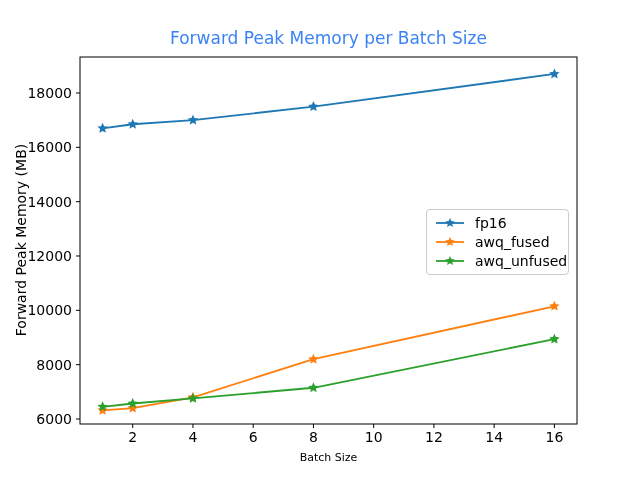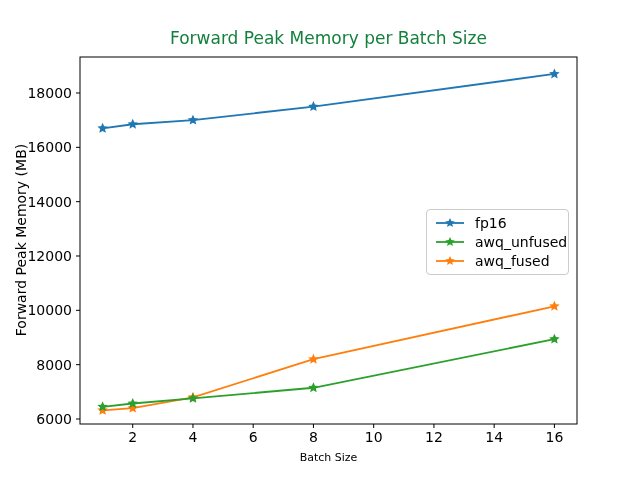--- a/index.html
+++ b/index.html
@@ -12,21 +12,21 @@
     color: #000000;
     overflow: hidden;
   }
   .chart-title {
     position: absolute;
     left: 80px;
     top: 28px;
     width: 497px;
     text-align: center;
     font-size: 17px;
-    color: #15803d;
+    color: #3b82f6;
   }
   .x-axis-label {
     position: absolute;
     left: 80px;
     top: 451px;
     width: 497px;
     text-align: center;
     font-size: 11px;
   }
   .y-axis-label {
@@ -126,26 +126,26 @@
   <div class="legend" id="legend-box">
       <div class="legend-row">
         <svg width="30" height="14">
           <line x1="1" y1="7" x2="29" y2="7" stroke="#1f77b4" stroke-width="1.8"></line>
           <path d="M15.00,2.00L16.38,5.10L19.76,5.45L17.23,7.73L17.94,11.05L15.00,9.35L12.06,11.05L12.77,7.73L10.24,5.45L13.62,5.10Z" fill="#1f77b4"></path>
         </svg>
         <span class="legend-label">fp16</span>
       </div>
       <div class="legend-row">
         <svg width="30" height="14">
+          <line x1="1" y1="7" x2="29" y2="7" stroke="#ff7f0e" stroke-width="1.8"></line>
+          <path d="M15.00,2.00L16.38,5.10L19.76,5.45L17.23,7.73L17.94,11.05L15.00,9.35L12.06,11.05L12.77,7.73L10.24,5.45L13.62,5.10Z" fill="#ff7f0e"></path>
+        </svg>
+        <span class="legend-label">awq_fused</span>
+      </div>
+      <div class="legend-row">
+        <svg width="30" height="14">
           <line x1="1" y1="7" x2="29" y2="7" stroke="#2ca02c" stroke-width="1.8"></line>
           <path d="M15.00,2.00L16.38,5.10L19.76,5.45L17.23,7.73L17.94,11.05L15.00,9.35L12.06,11.05L12.77,7.73L10.24,5.45L13.62,5.10Z" fill="#2ca02c"></path>
         </svg>
         <span class="legend-label">awq_unfused</span>
       </div>
-      <div class="legend-row">
-        <svg width="30" height="14">
-          <line x1="1" y1="7" x2="29" y2="7" stroke="#ff7f0e" stroke-width="1.8"></line>
-          <path d="M15.00,2.00L16.38,5.10L19.76,5.45L17.23,7.73L17.94,11.05L15.00,9.35L12.06,11.05L12.77,7.73L10.24,5.45L13.62,5.10Z" fill="#ff7f0e"></path>
-        </svg>
-        <span class="legend-label">awq_fused</span>
-      </div>
     </div>
 </div>
 
 </body></html>

